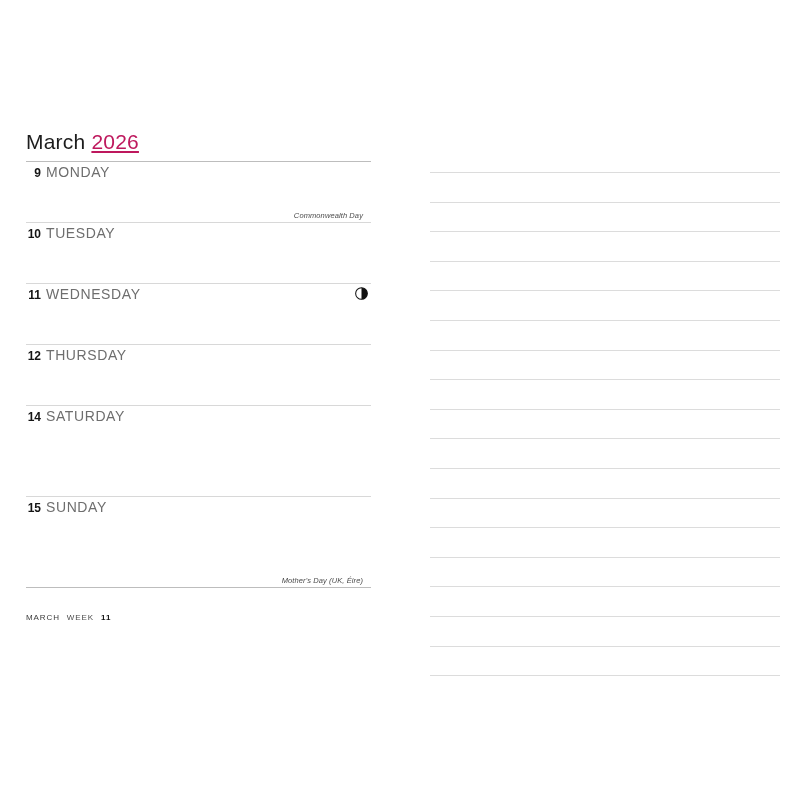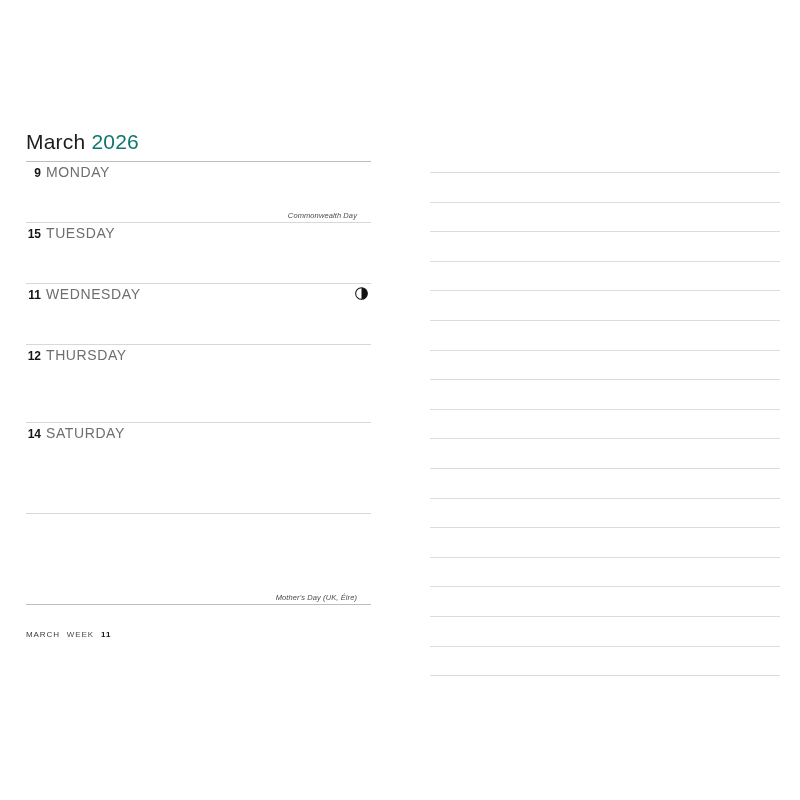--- a/index.html
+++ b/index.html
@@ -34,21 +34,22 @@
 
   .month-title {
     font-size: 21px;
     font-weight: 400;
     letter-spacing: 0.2px;
     color: #1d1d1d;
     margin: 0 0 8px 0;
     line-height: 1.1;
   }
   .month-title .year {
-    color: #0f766e;
+    color: #be185d;
+    text-decoration: underline;
   }
 
   .day-block {
     position: relative;
     border-top: 1px solid #d8d8d8;
     padding-top: 2px;
   }
   .day-block.first {
     border-top: 1px solid #bdbdbd;
   }
@@ -76,21 +77,21 @@
   .moon-icon {
     position: absolute;
     right: 3px;
     top: 2px;
     width: 13px;
     height: 13px;
   }
 
   .note {
     position: absolute;
-    right: 14px;
+    right: 8px;
     bottom: 2px;
     font-size: 7.5px;
     font-style: italic;
     color: #4a4a4a;
     letter-spacing: 0.1px;
     white-space: nowrap;
   }
 
   .footer-row {
     border-top: 1px solid #bdbdbd;
@@ -138,47 +139,51 @@
     <div id="day-list">
         <div class="day-block first" style="height: 58px;">
           <div class="day-head">
             <span class="day-num">9</span>
             <span class="day-name">MONDAY</span>
           </div>
           <div class="note">Commonwealth Day</div>
         </div>
         <div class="day-block" style="height: 58px;">
           <div class="day-head">
-            <span class="day-num">15</span>
+            <span class="day-num">10</span>
             <span class="day-name">TUESDAY</span>
           </div>
         </div>
         <div class="day-block" style="height: 58px;">
           <div class="day-head">
             <span class="day-num">11</span>
             <span class="day-name">WEDNESDAY</span>
           </div>
           <span class="moon-icon"><svg viewBox="0 0 14 14" width="13" height="13">
               <circle cx="7" cy="7" r="6.3" fill="#ffffff" stroke="#111111" stroke-width="1.1"></circle>
               <path d="M7 0.7 A6.3 6.3 0 0 1 7 13.3 Z" fill="#111111"></path>
             </svg></span>
         </div>
         <div class="day-block" style="height: 58px;">
           <div class="day-head">
             <span class="day-num">12</span>
             <span class="day-name">THURSDAY</span>
           </div>
         </div>
-        <div class="day-block" style="height: 88px; margin-top: 17px;">
+        <div class="day-block" style="height: 88px;">
           <div class="day-head">
             <span class="day-num">14</span>
             <span class="day-name">SATURDAY</span>
           </div>
         </div>
         <div class="day-block" style="height: 88px;">
+          <div class="day-head">
+            <span class="day-num">15</span>
+            <span class="day-name">SUNDAY</span>
+          </div>
           <div class="note">Mother's Day (UK, Éire)</div>
         </div>
       </div>
 
     <div class="footer-row">
       <span>MARCH</span>
       <span class="wk-label">WEEK</span>
       <span class="wk-num">11</span>
     </div>
   </div>

